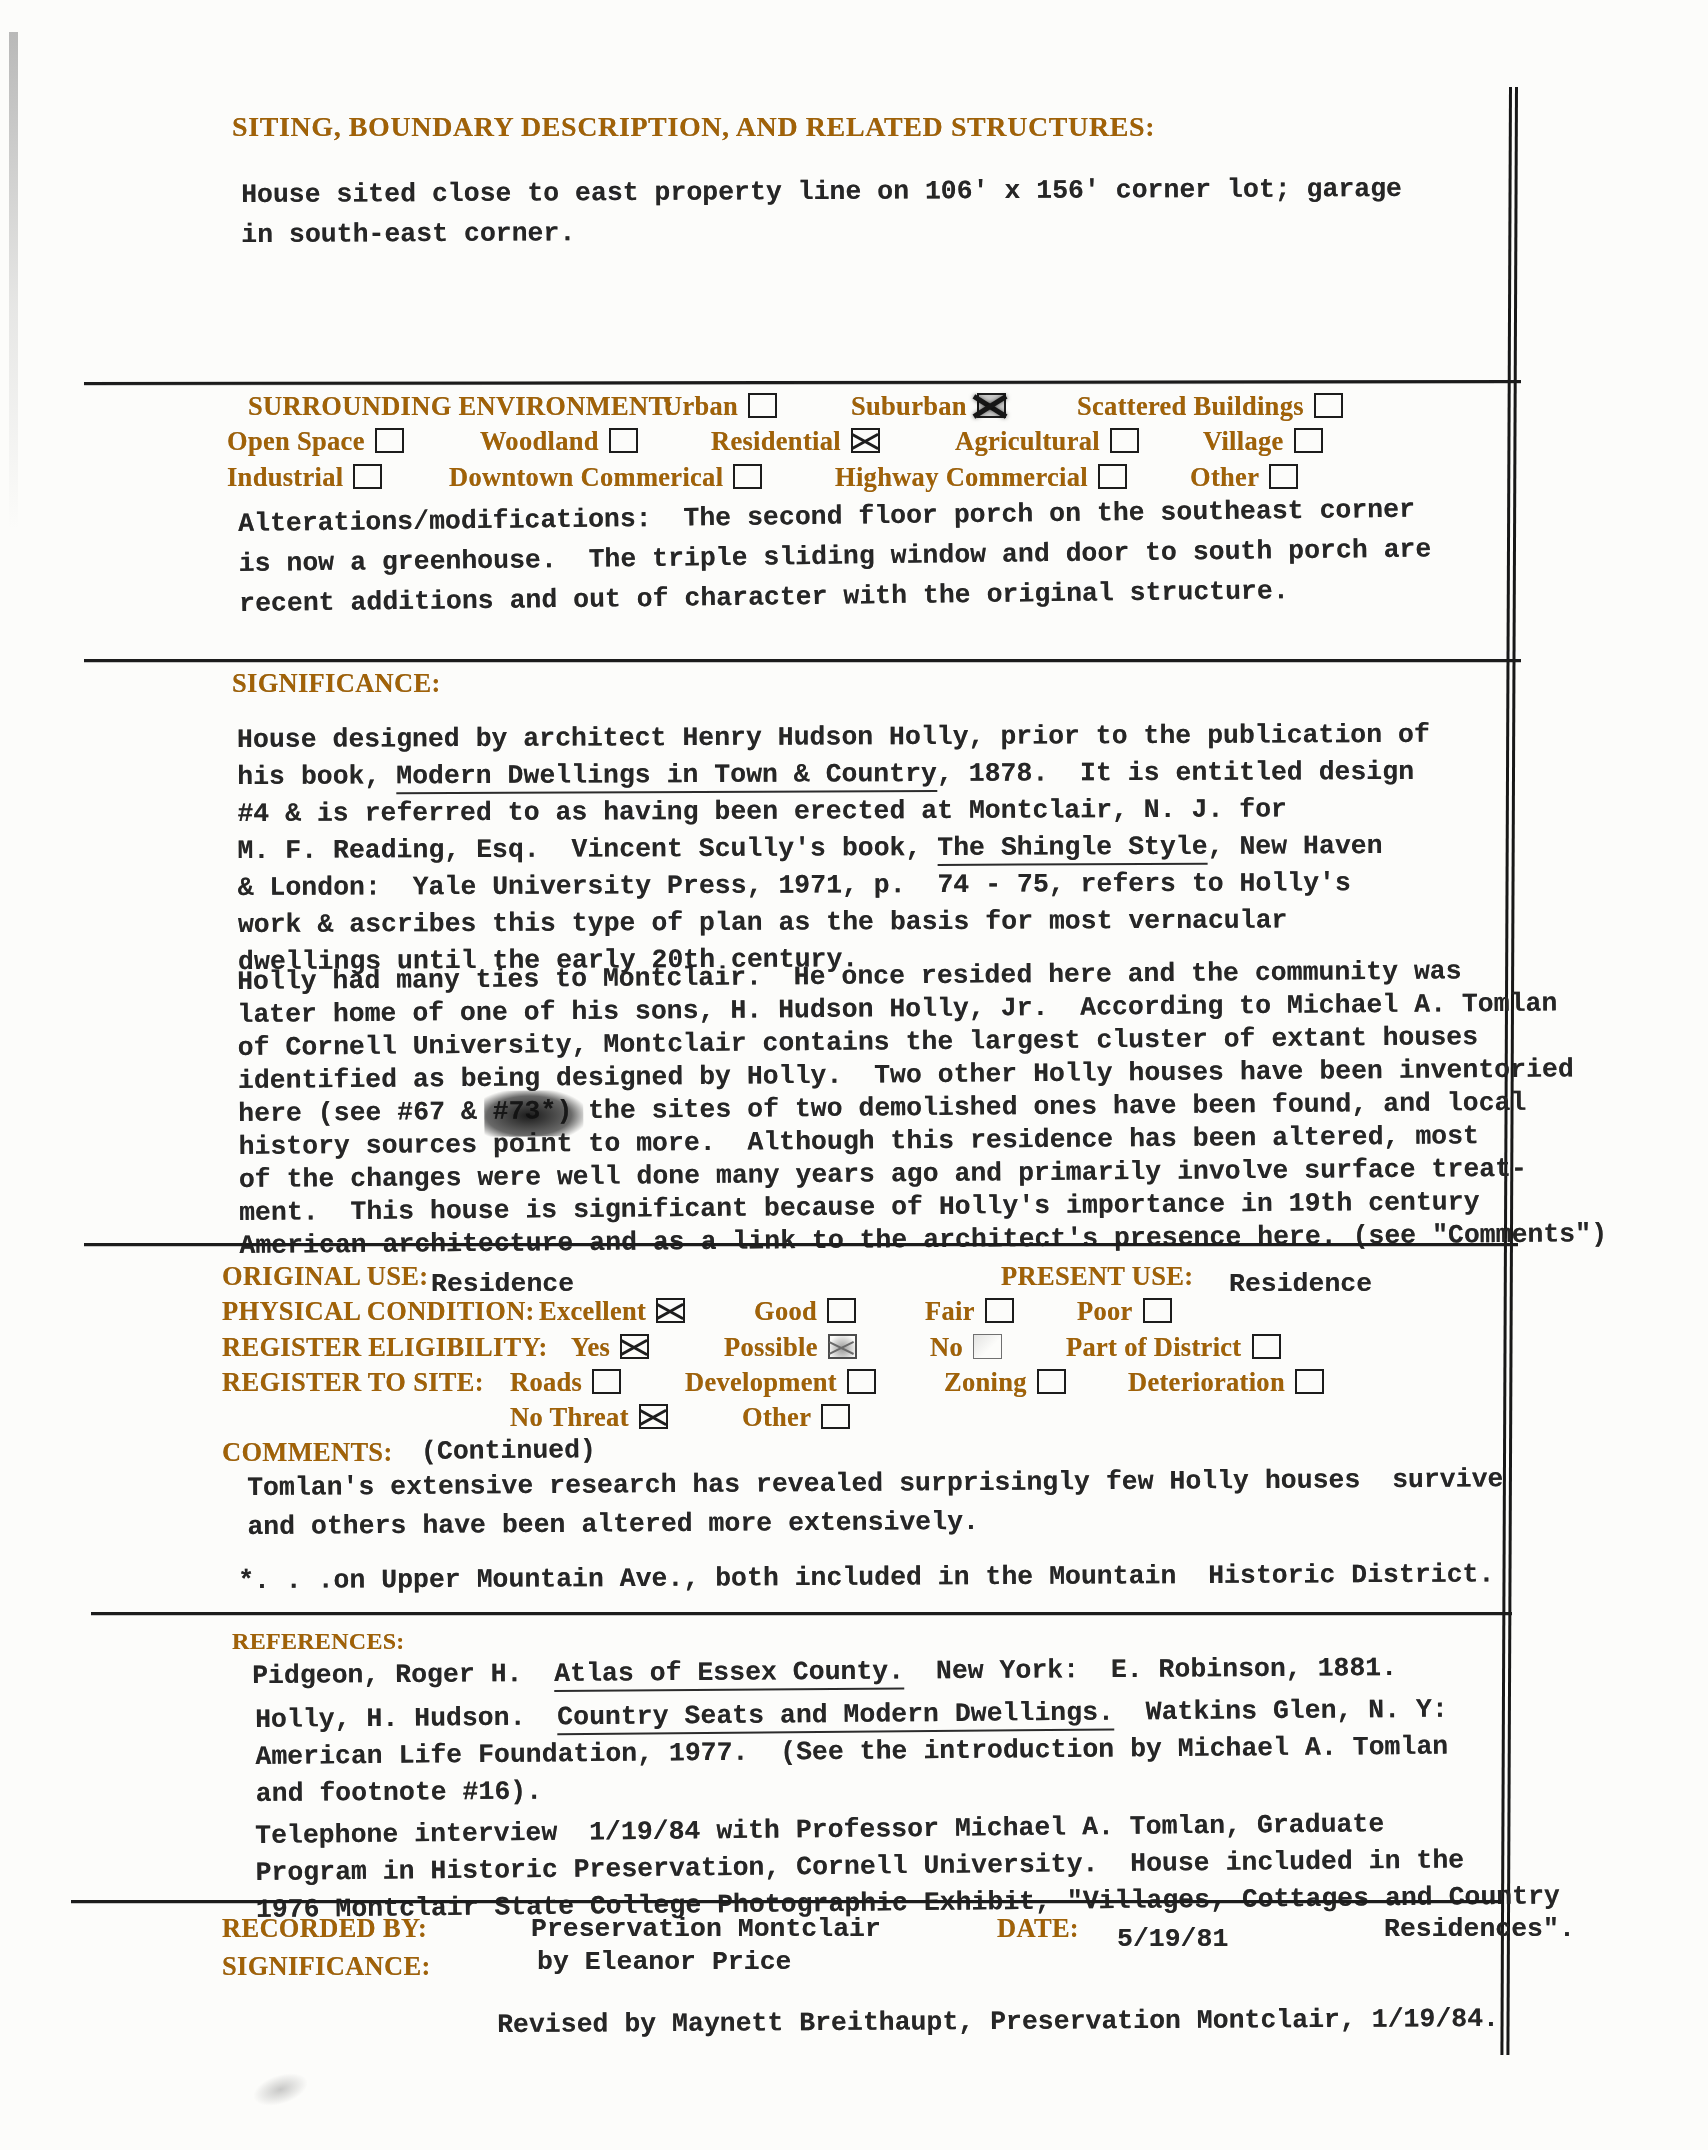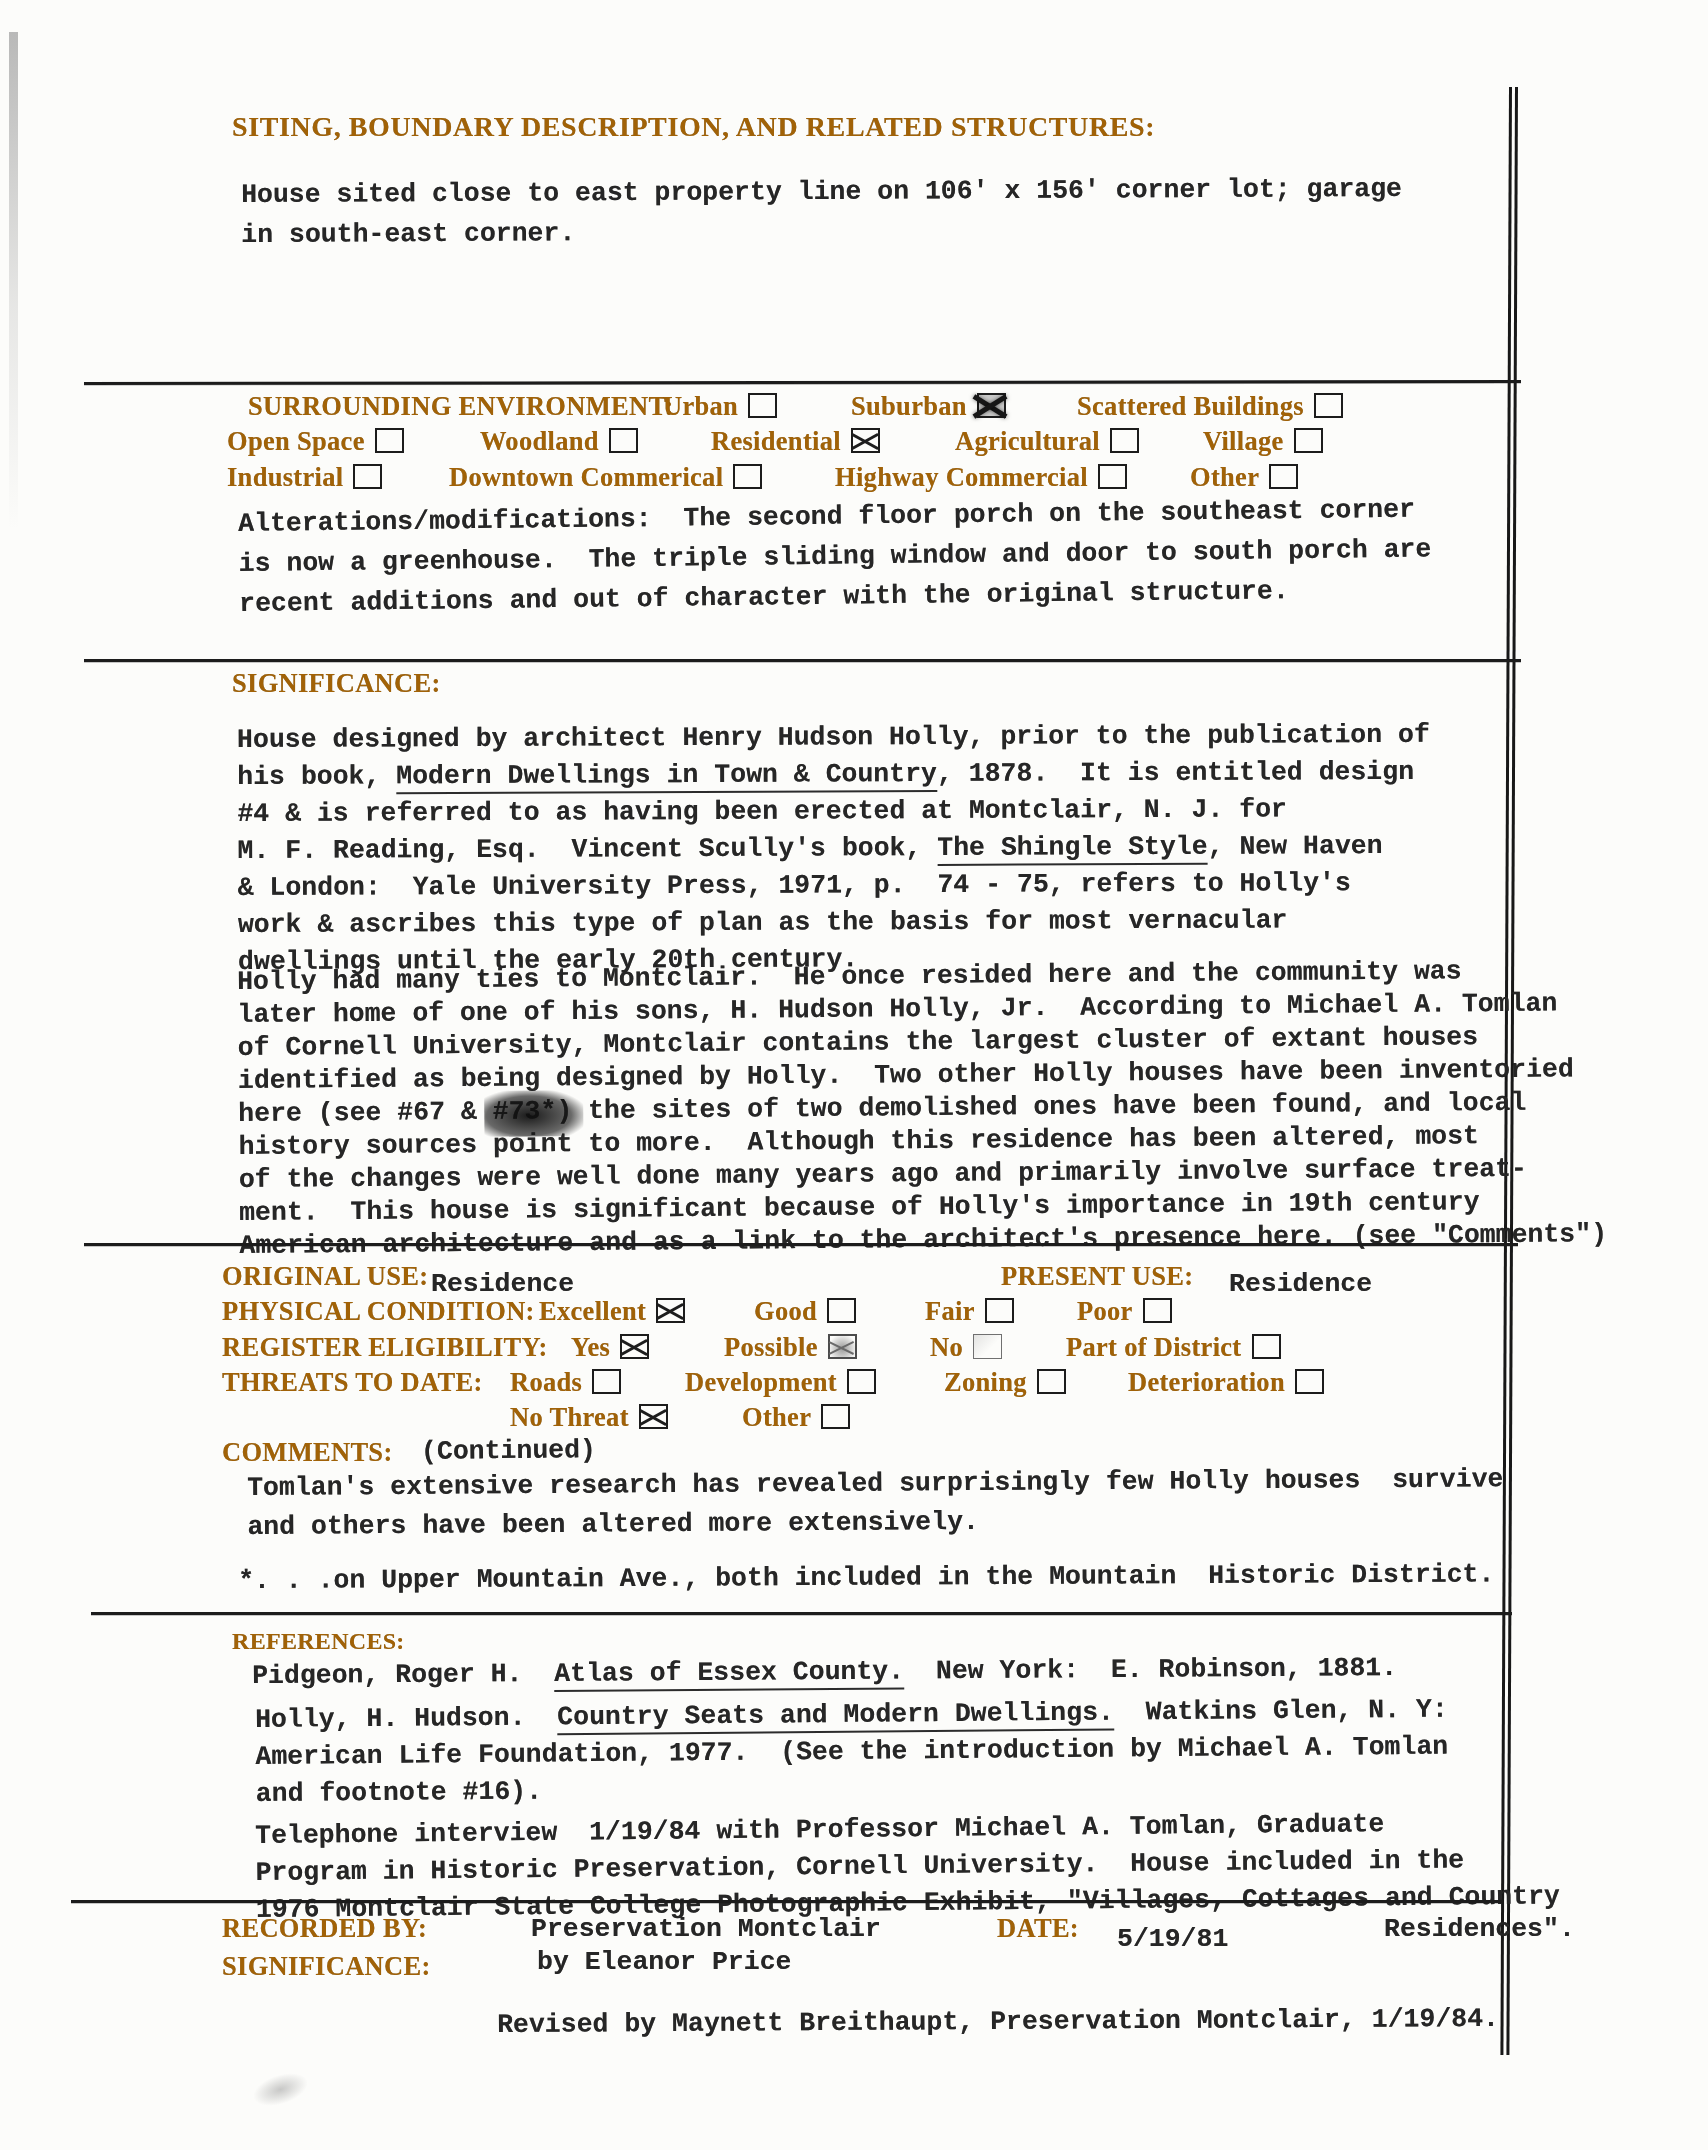--- a/index.html
+++ b/index.html
@@ -108,21 +108,21 @@
     <span class="abs opt" style="left:1066px;"><span class="hd">Part of District</span><span class="cb" data-mark=""></span></span>
   </div>
   <div class="abs" style="left:0;top:1297px;width:1708px;height:35px;">
     <span class="abs hd" style="left:222px;">PHYSICAL CONDITION:</span>
     <span class="abs opt" style="left:539px;"><span class="hd">Excellent</span><span class="cb" data-mark="x"></span></span>
     <span class="abs opt" style="left:754px;"><span class="hd">Good</span><span class="cb" data-mark=""></span></span>
     <span class="abs opt" style="left:925px;"><span class="hd">Fair</span><span class="cb" data-mark=""></span></span>
     <span class="abs opt" style="left:1077px;"><span class="hd">Poor</span><span class="cb" data-mark=""></span></span>
   </div>
   <div class="abs" style="left:0;top:1368px;width:1708px;height:35px;">
-    <span class="abs hd" style="left:222px;">THREATS TO DATE:</span>
+    <span class="abs hd" style="left:222px;">REGISTER TO SITE:</span>
     <span class="abs opt" style="left:510px;text-align:right;"><span class="hd">Roads</span><span class="cb" data-mark=""></span></span>
     <span class="abs opt" style="left:685px;"><span class="hd">Development</span><span class="cb" data-mark=""></span></span>
     <span class="abs opt" style="left:944px;"><span class="hd">Zoning</span><span class="cb" data-mark=""></span></span>
     <span class="abs opt" style="left:1128px;"><span class="hd">Deterioration</span><span class="cb" data-mark=""></span></span>
   </div>
   <div class="abs" style="left:0;top:1403px;width:1708px;height:35px;">
     <span class="abs opt" style="left:510px;"><span class="hd">No Threat</span><span class="cb" data-mark="x"></span></span>
     <span class="abs opt" style="left:742px;"><span class="hd">Other</span><span class="cb" data-mark=""></span></span>
   </div>
 

